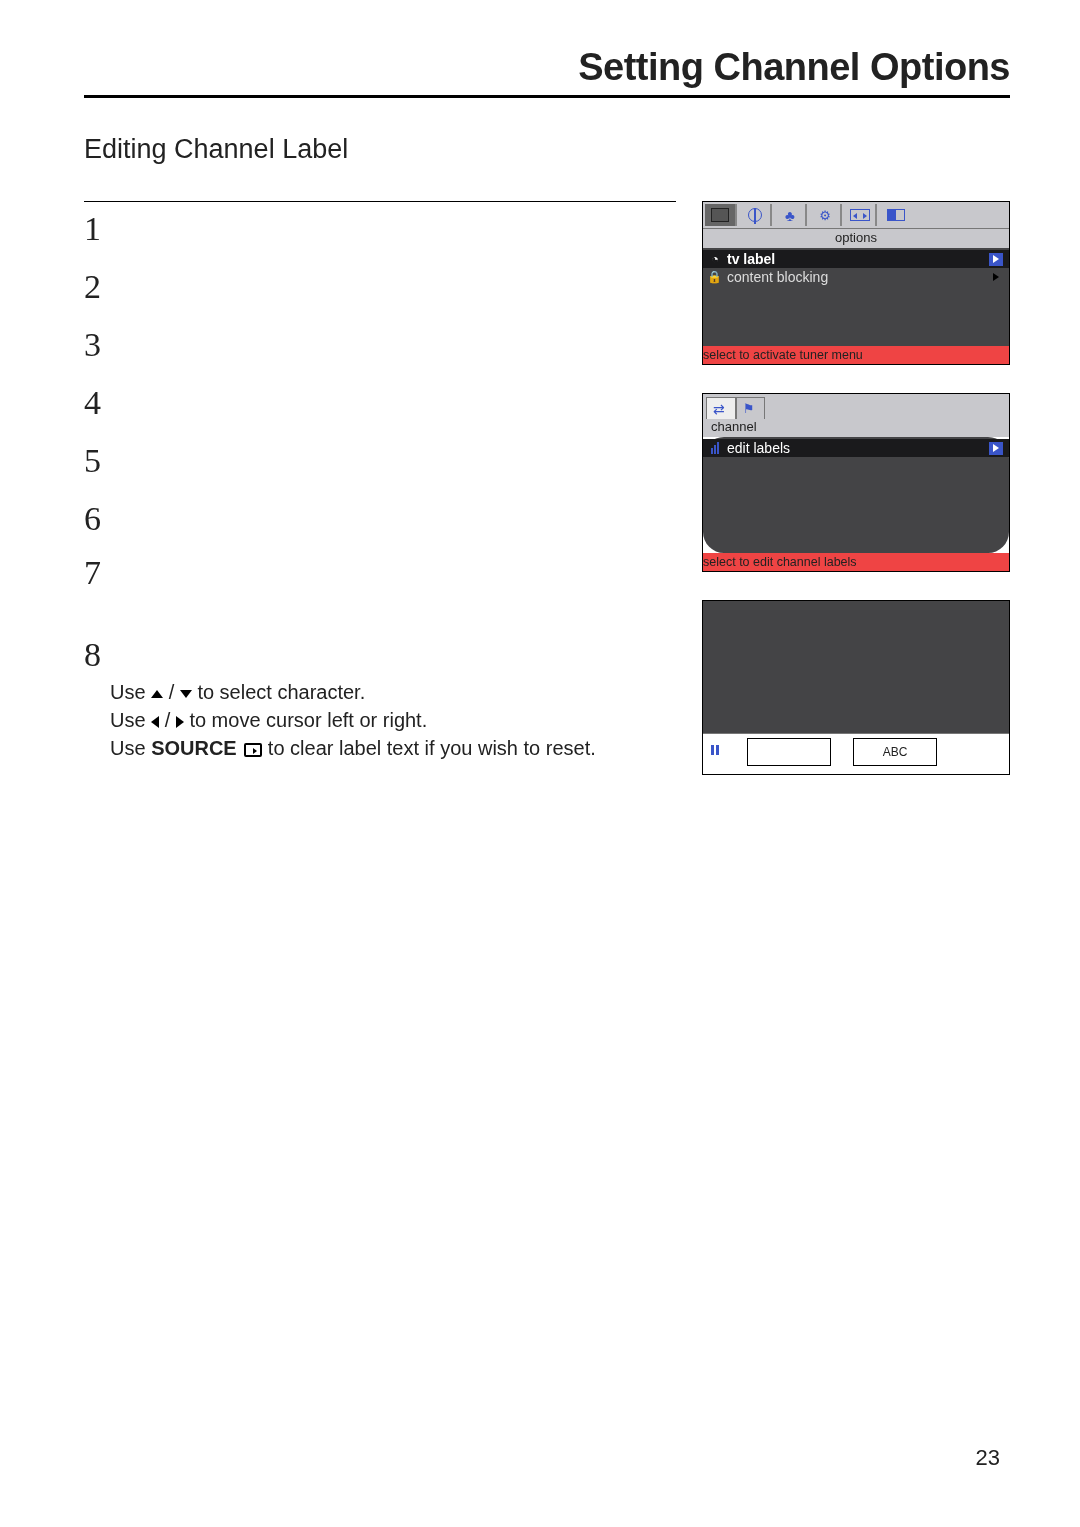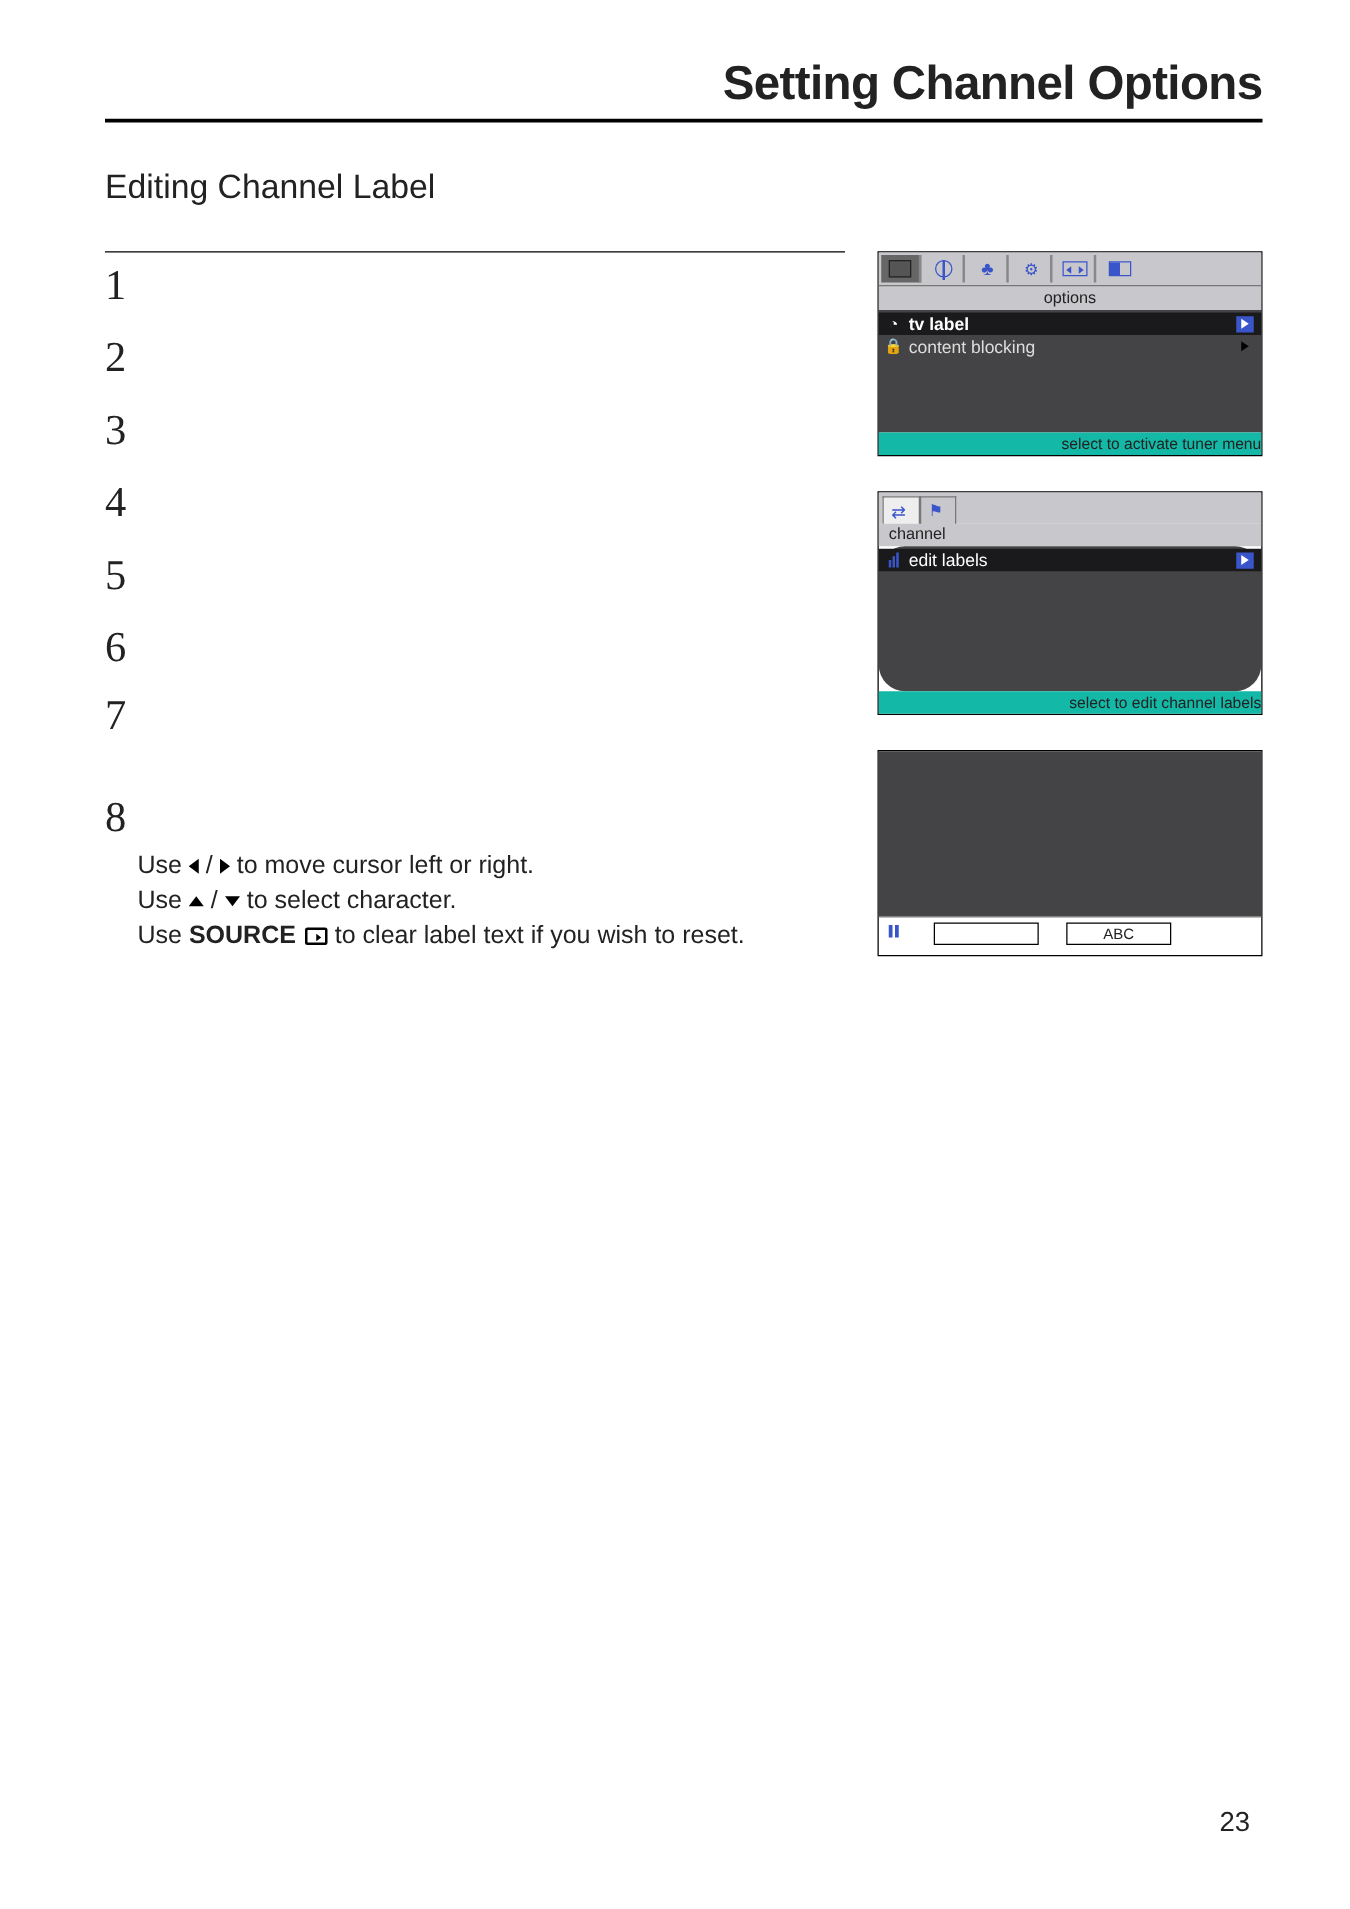--- a/index.html
+++ b/index.html
@@ -141,22 +141,22 @@
   .osd-item .pre-icon{ width:16px; display:inline-flex; align-items:center; justify-content:center; margin-right:4px;}
   .osd-item .arrow-box{
     margin-left:auto;
     width:14px;height:13px;
     display:flex;align-items:center;justify-content:center;
     background:#3a55c9;
   }
   .osd-item.dim .arrow-box{background:transparent;}
   .osd-item.wide .arrow-box{ position:absolute; right:6px;}
   .osd-hint{
-    background:#14b8a6;
-    text-align:right;
+    background:#ef4444;
+    text-align:left;
     font-size:12.5px;
     padding:2px 0;
   }
 
   
   .tabbar{
     display:flex;
     background:#c8c8cc;
     padding:3px 3px 0 3px;
     gap:0;
@@ -183,21 +183,21 @@
     padding:4px 8px;
     border-top:1px solid #777;
   }
   .ch-row{
     display:flex;
     gap:22px;
     align-items:center;
     margin-bottom:4px;
   }
   .ch-box{
-    width:84px;height:18px;
+    width:84px;height:28px;
     border:1px solid #000;
     display:flex;align-items:center;justify-content:center;
     font-size:12px;
     background:#fff;
   }
   .ch-col-icon{
     width:14px;height:14px;
     display:flex;
   }
   .help-lines{font-size:12px; line-height:1.25; color:#333;}
@@ -269,31 +269,31 @@
       <div class="step-row" style="margin-top:4px;">
         <div class="step-num">7</div>
       </div>
 
       <div class="step-row step8" style="margin-top:48px;">
         <div class="step-num">8</div>
       </div>
       <div class="step-body" style="margin-left:26px; margin-top:-16px;">
         <div class="line">
           <span>Use </span>
+          <span class="tri up"></span>
+          <span> / </span>
+          <span class="tri down"></span>
+          <span> to select character.</span>
+        </div>
+        <div class="line">
+          <span>Use </span>
           <span class="tri left"></span>
           <span> / </span>
           <span class="tri right"></span>
           <span> to move cursor left or right.</span>
-        </div>
-        <div class="line">
-          <span>Use </span>
-          <span class="tri up"></span>
-          <span> / </span>
-          <span class="tri down"></span>
-          <span> to select character.</span>
         </div>
         <div class="line">
           <span>Use </span><b>SOURCE</b>
           <span class="source-icon"></span>
           <span>  to clear label text if you wish to reset.</span>
         </div>
       </div>
     </div>
 
     <div class="screens-col">

